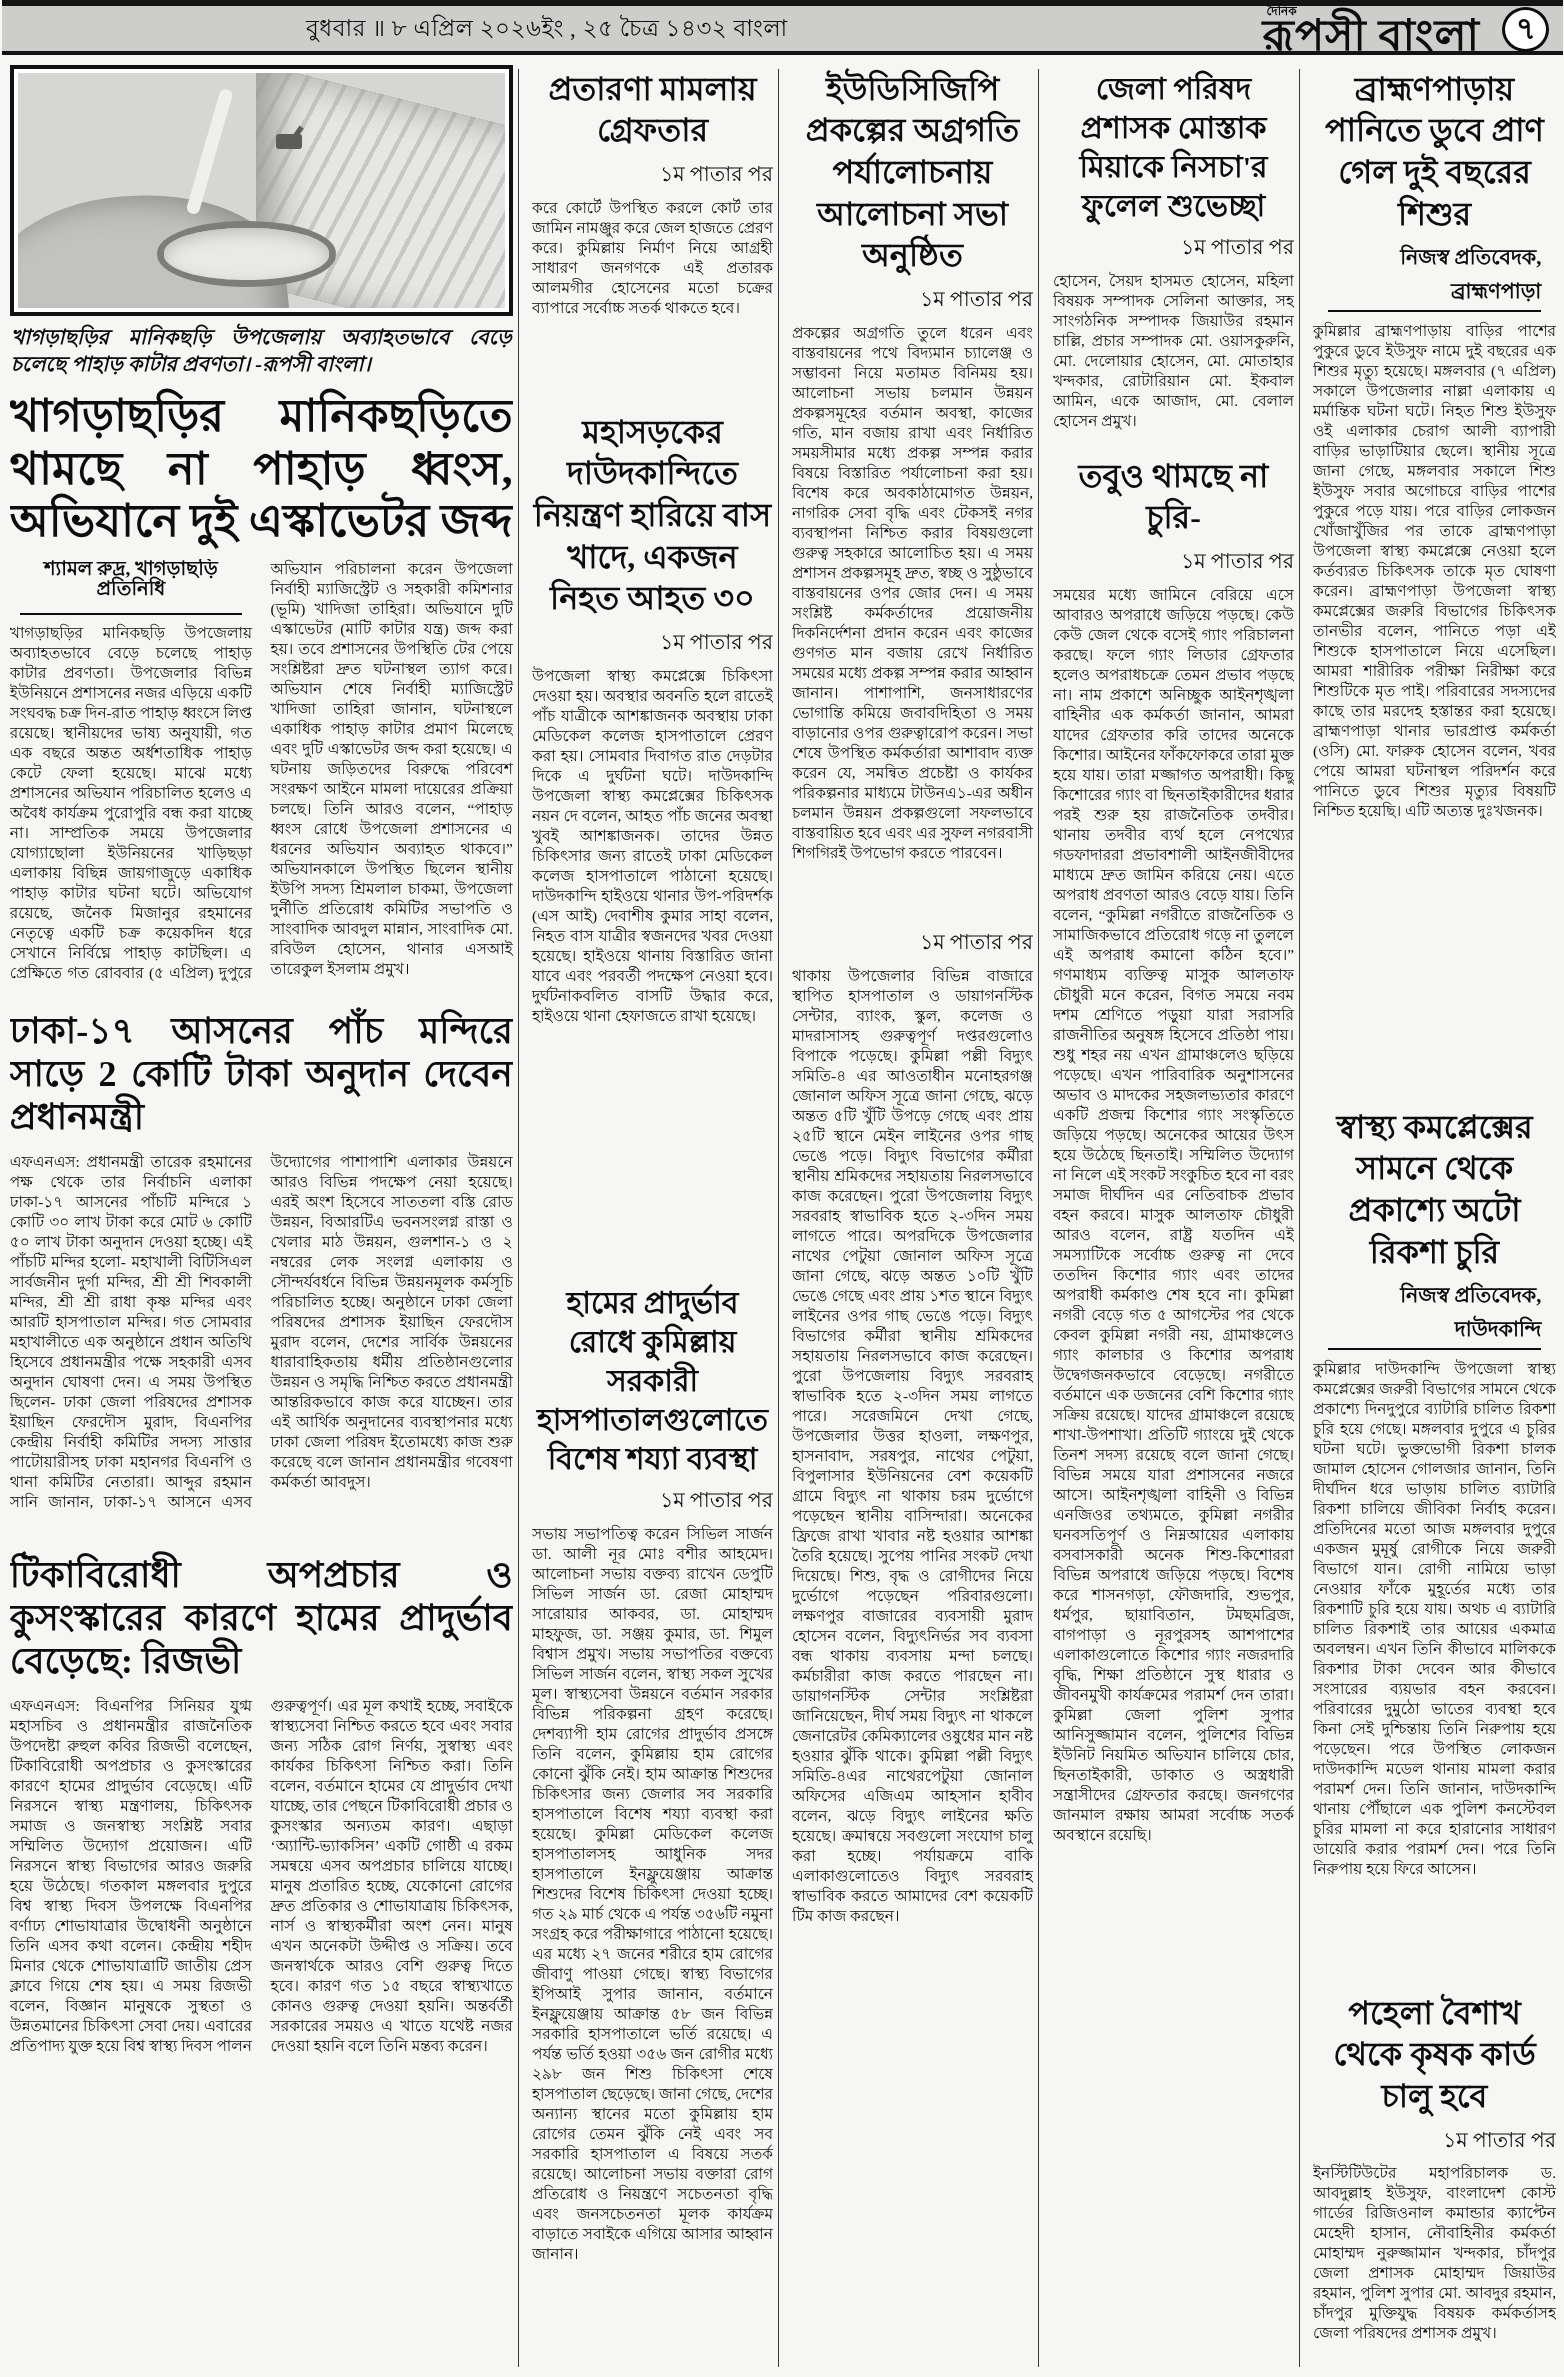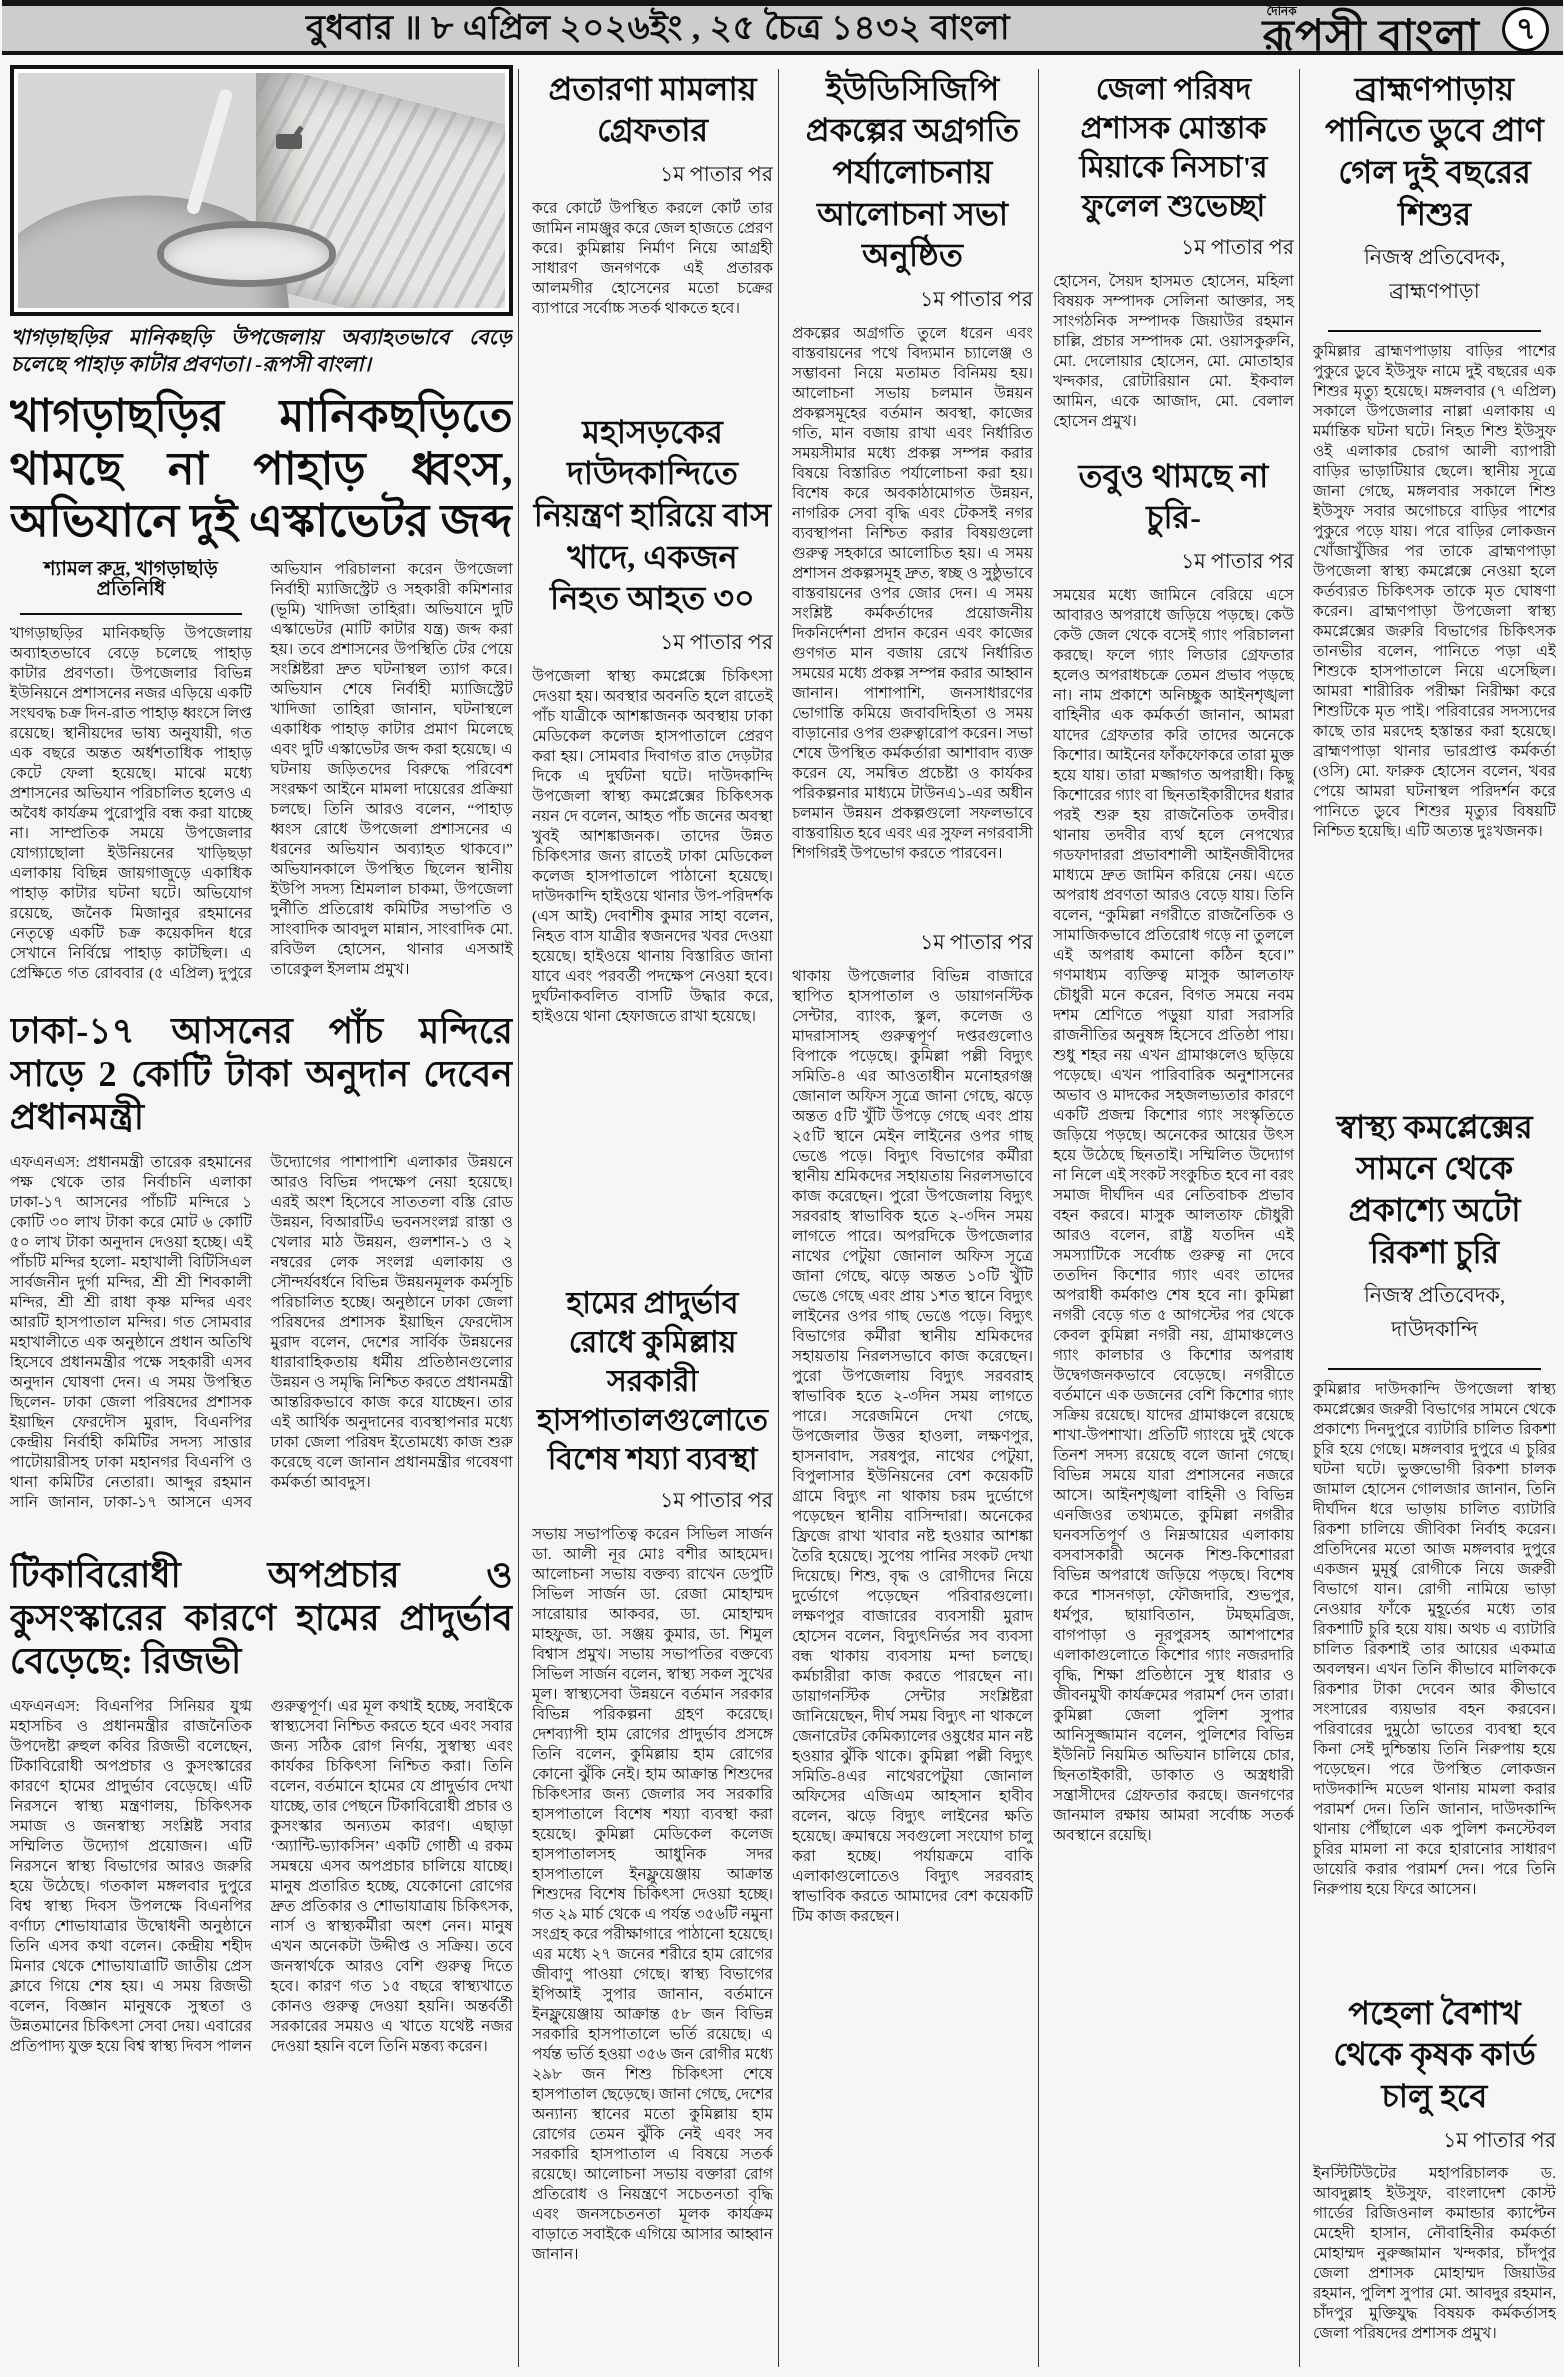--- a/index.html
+++ b/index.html
@@ -3,21 +3,21 @@
 <meta charset="utf-8">
 <style>
   * { margin:0; padding:0; box-sizing:border-box; }
   html,body { width:1565px; height:2377px; background:#f6f6f4; }
   body { font-family:"Liberation Serif","DejaVu Serif",serif; color:#0d0d0d; position:relative; }
 
   
   .header { position:absolute; left:2px; right:2px; top:0; height:55px; background:#cdcdcb;
             border-top:6.9px solid #141414; border-bottom:4.9px solid #141414; }
   .dateline { position:absolute; left:304px; top:50%; transform:translateY(-50%);
-              font-size:34px; font-weight:bold; letter-spacing:0.5px; }
+              font-size:23px; font-weight:normal; letter-spacing:0.5px; }
   .masthead { position:absolute; right:83px; top:-1px; text-align:left; line-height:1; }
   .masthead .small { font-size:12px; font-weight:bold; display:block; margin-left:3.9px; }
   .masthead .big   { font-size:43px; font-weight:bold; display:block; margin-top:-2.9px; letter-spacing:1px;text-align:center; }
   .pagenum { position:absolute; right:13.7px; top:1px; width:47px; height:45px; background:#fff;
              border:3.4px solid #0d0d0d; border-radius:50%; display:flex; align-items:center; justify-content:center;
              font-size:31px; font-weight:bold; }
 
   
   .col { position:absolute; top:65px; bottom:8.8px; overflow:hidden; display:flex; flex-direction:column; }
   #leftblock { left:9.8px;   width:503px; }
@@ -52,21 +52,21 @@
   .photo .digger:after{ content:""; position:absolute; left:19.6px; top:-7.8px; width:4.9px; height:10.8px; background:#5c5c5a; transform:rotate(35deg); }
 
   .caption { font-size:20.6px; line-height:1.3; font-weight:bold; font-style:italic; text-align:justify; margin:7.8px 1px 12.7px; flex:none; }
 
   
   .h-lead { font-size:45px; line-height:1.17; font-weight:bold; text-align:justify; flex:none; margin-bottom:10.8px; }
   .h-sub  { font-size:36px; line-height:1.2; font-weight:bold; text-align:justify; flex:none; margin:9.8px 0 12.7px; }
   .h-col  { font-size:30px; line-height:1.3; font-weight:bold; text-align:center; flex:none; margin:3.9px 0 6.9px; }
   .h-col.big { font-size:32px; }
   .continued { font-size:20.6px; font-weight:normal; text-align:right; flex:none; margin-bottom:4.9px; }
-  .byline { font-size:20.6px; font-weight:normal; text-align:center; padding-bottom:20px; margin:0 14.7px 8.8px;
+  .byline { font-size:20.6px; font-weight:bold; text-align:right; padding-bottom:0; margin:0 14.7px 8.8px;
             border-bottom:2.4px double #0d0d0d; flex:none; }
   .body { font-size:15.4px; line-height:20px; text-align:justify; overflow:hidden; }
   .body.two { columns:2; column-gap:18.6px; }
   .block { flex:none; overflow:hidden; display:flex; flex-direction:column; }
   .grow { flex:1 1 auto; }
   .inner-byline { display:block; font-weight:bold; text-align:center; font-size:19.6px;
                   border-bottom:2.4px double #0d0d0d; padding-bottom:14px; margin:0 9.8px 7.8px; }
 </style>
 </head>
 <body>

